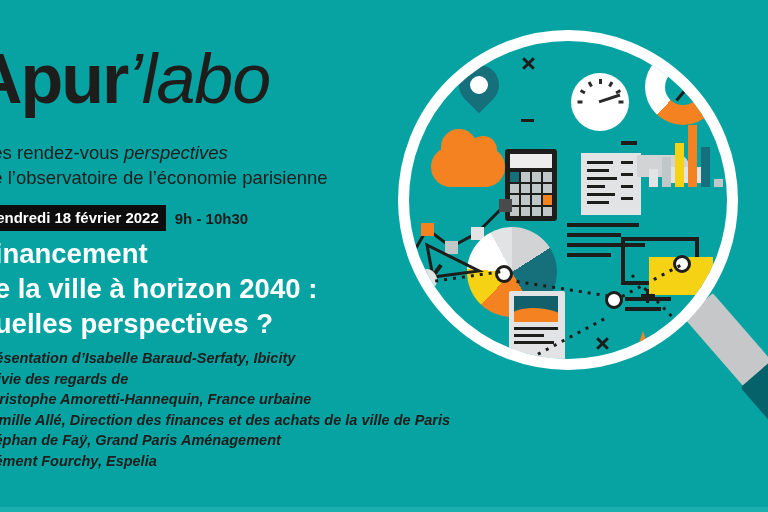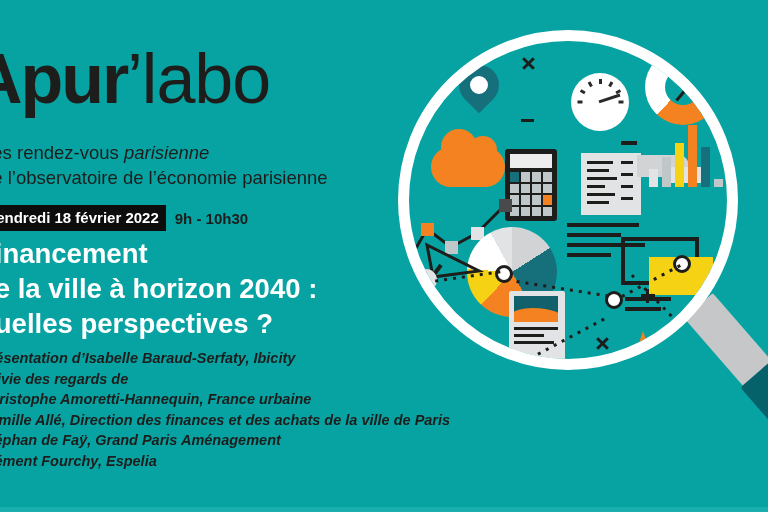--- a/index.html
+++ b/index.html
@@ -83,21 +83,21 @@
   .yelrect{background:#F5D314;}
 
   .txtln{position:absolute;height:4px;background:#1D1D1B;}
 
   
   .content{position:absolute;left:0;top:0;width:470px;height:512px;}
   .logo{
     position:absolute;left:-28px;top:44px;font-size:70px;line-height:70px;
     color:#1D1D1B;font-weight:bold;white-space:nowrap;letter-spacing:-2px;
   }
-  .logo .lab{font-weight:400;letter-spacing:-1px;}
+  .logo .lab{font-weight:400;font-style:italic;letter-spacing:-1px;}
   .tagline{position:absolute;left:-18px;top:140px;width:480px;color:#1D1D1B;font-size:18.5px;line-height:25px;}
   .tagline em{font-style:italic;}
   .daterow{position:absolute;left:-20px;top:205px;display:flex;align-items:center;gap:9px;white-space:nowrap;}
   .datebadge{background:#0D0D0D;color:#ffffff;font-weight:bold;font-size:15px;padding:4px 7px 5px 7px;}
   .timetxt{color:#1D1D1B;font-weight:bold;font-size:15px;}
   .headline{position:absolute;left:-22px;top:236px;width:500px;color:#ffffff;font-weight:bold;font-size:27.5px;line-height:35px;}
   .speakers{position:absolute;left:-20px;top:348px;width:500px;color:#1D1D1B;font-size:14.5px;line-height:20.5px;font-style:italic;font-weight:bold;}
   .speakers div{white-space:nowrap;}
 </style>
 </head>
@@ -247,21 +247,21 @@
     </div>
 
     <div class="mag-ring"></div>
   </div>
 
   <div class="content">
 
     <div class="logo"><span>Apur</span><span class="lab">’labo</span></div>
 
     <div class="tagline">
-      <div><span>Les rendez-vous </span><em>parisienne</em></div>
+      <div><span>Les rendez-vous </span><em>perspectives</em></div>
       <div>de l’observatoire de l’économie parisienne</div>
     </div>
 
     <div class="daterow">
       <span class="datebadge">Vendredi 18 février 2022</span>
       <span class="timetxt">9h - 10h30</span>
     </div>
 
     <div class="headline">
       <div>Financement</div>

